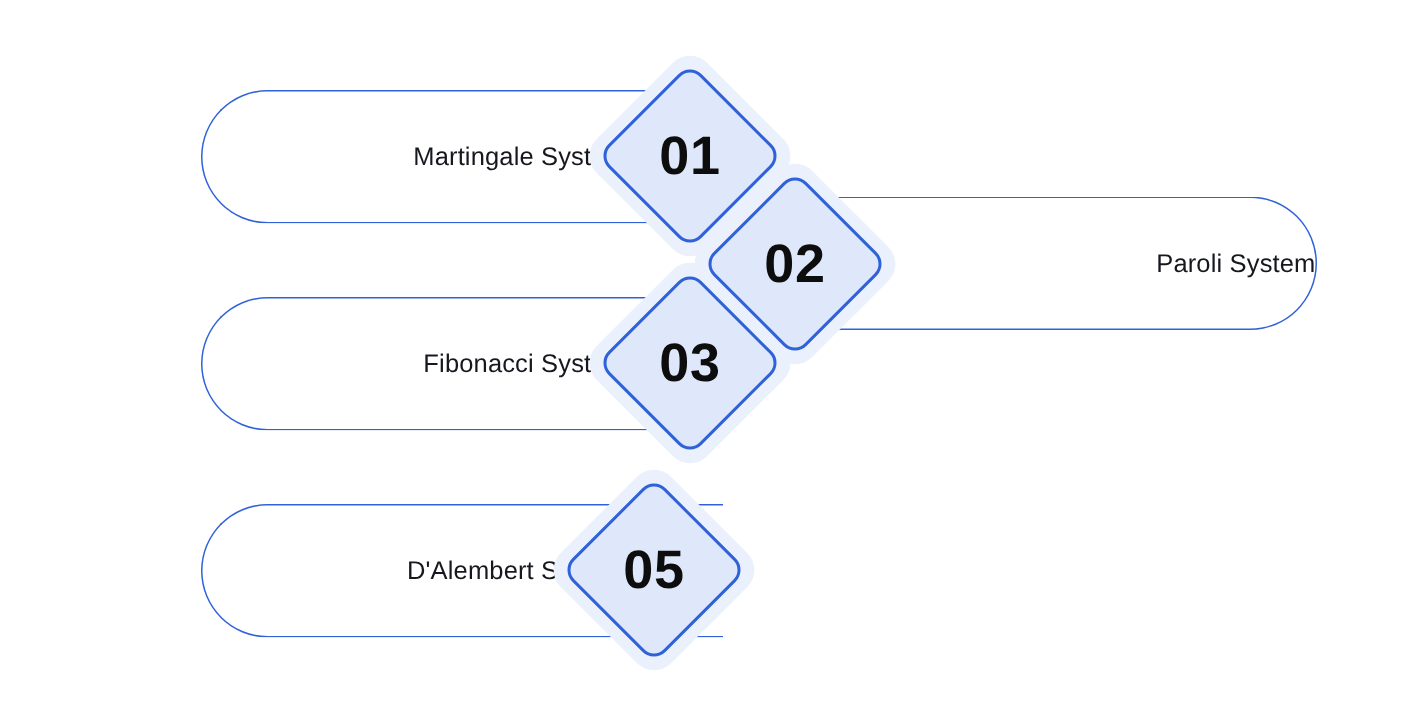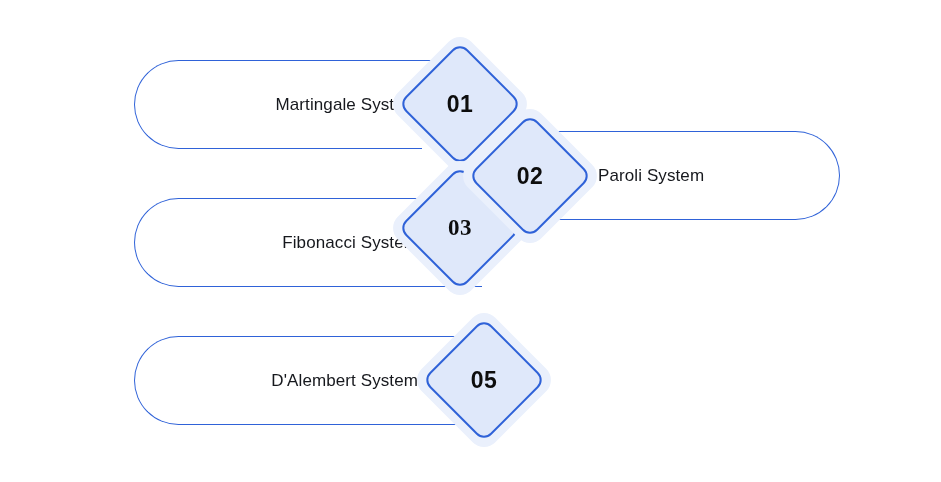--- a/index.html
+++ b/index.html
@@ -31,25 +31,25 @@
   }
   .pill-left {
     left: 134px;
     width: 348px;
     border-radius: 46px 0 0 46px;
     border-right: none;
     justify-content: flex-end;
     padding-right: 64px;
   }
   .pill-right {
-    left: 422px;
+    left: 460px;
     width: 418px;
     border-radius: 0 46px 46px 0;
     border-left: none;
-    justify-content: flex-start;
+    justify-content: flex-end;
     padding-left: 176px;
   }
   .pill-label {
     font-size: 17px;
     font-weight: 500;
     color: #16181d;
     letter-spacing: 0.1px;
     white-space: nowrap;
   }
 
@@ -81,21 +81,21 @@
     transform: rotate(45deg);
   }
   .diamond .num {
     position: absolute;
     left: 0; top: 0;
     width: 104px;
     height: 104px;
     display: flex;
     align-items: center;
     justify-content: center;
-    font-size: 23px;
+    font-size: 36px;
     font-weight: bold;
     color: #0d0d0d;
     letter-spacing: 0.5px;
   }
   .d-odd  { z-index: 3; }
   .d-even { z-index: 4; text-decoration: underline; }
 </style>
 </head>
 <body>
 
@@ -123,26 +123,26 @@
     <span class="face"></span>
     <span class="num">01</span>
   </div>
 
   <div class="diamond d-even" style="left:478px; top:124px;">
     <span class="glow"></span>
     <span class="face"></span>
     <span class="num">02</span>
   </div>
 
-  <div class="diamond d-odd" style="left:408px; top:176px;font-family:Liberation Serif, serif;">
+  <div class="diamond d-odd" style="left:408px; top:190px;">
     <span class="glow"></span>
     <span class="face"></span>
     <span class="num">03</span>
   </div>
 
 
-  <div class="diamond d-odd" style="left:432px; top:328px;">
+  <div class="diamond d-odd" style="left:384px; top:328px;">
     <span class="glow"></span>
     <span class="face"></span>
     <span class="num">05</span>
   </div>
 
 </div>
 
 </body></html>

